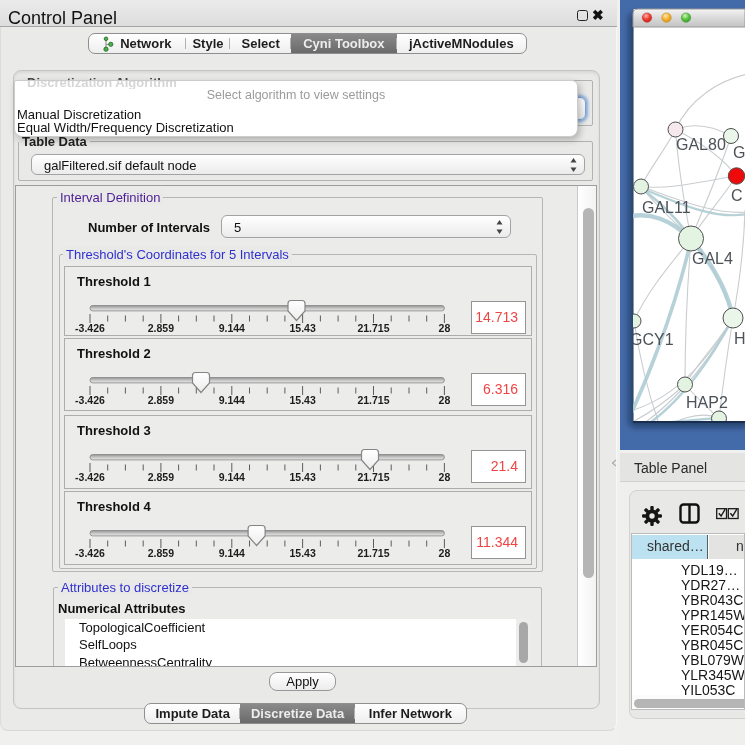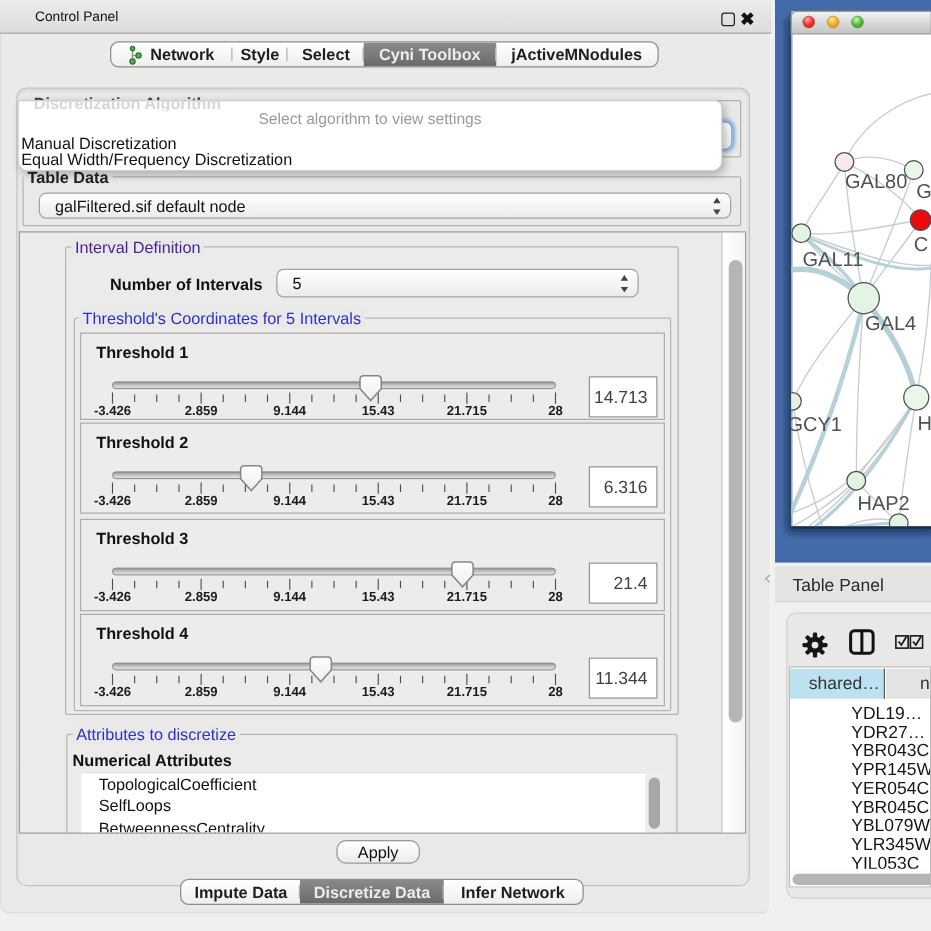--- a/index.html
+++ b/index.html
@@ -4,21 +4,21 @@
 <style>
 * { margin:0; padding:0; box-sizing:border-box; }
 html,body { width:745px; height:745px; overflow:hidden; }
 body { font-family:"Liberation Sans", sans-serif; background:#f0f0ef; position:relative; }
 .abs { position:absolute; }
 .bold { font-weight:bold; }
 
 
 #cpwin { left:0; top:0; width:617px; height:731px; background:#eaeae9; border-left:1px solid #dcdcdc; border-right:1px solid #f7f7f7; border-bottom:1px solid #d8d8d8; border-radius:0 0 8px 8px; }
 #titlebar { left:0; top:0; width:617px; height:27px; background:linear-gradient(#ebebeb,#dddddd); border-bottom:1px solid #a5a5a5; }
-#titletext { left:8px; top:8px; font-size:11px; color:#111;margin-left:20px; }
+#titletext { left:8px; top:8px; font-size:18px; color:#111; }
 #btnmin { left:577px; top:10px; width:11px; height:11px; border:1.6px solid #222; border-radius:2.5px; }
 #btnclose { left:592px; top:7px; font-size:14px; line-height:16px; font-weight:bold; color:#111; }
 
 
 .seg { display:flex; border:1px solid #8f8f8f; border-radius:7px; overflow:hidden; background:linear-gradient(#ffffff,#eeeeee); }
 .seg > div { position:relative; height:100%; display:flex; align-items:center; justify-content:center; font-size:13px; font-weight:bold; color:#1d1d1d; }
 .seg > div:not(:last-child)::after { content:""; position:absolute; right:0; top:4px; bottom:4px; width:1px; background:#b2b2b2; }
 .seg > .dark::after { background:transparent; }
 .seg > .dark { background:linear-gradient(#8a8a8a,#6a6a6a); color:#ededed; }
 #toptabs { left:88px; top:33px; width:439px; height:21px; }
@@ -42,21 +42,21 @@
 #popup .it1 { position:absolute; left:2px; top:26px; font-size:13px; font-weight:normal; color:#111; }
 #popup .it2 { position:absolute; left:2px; top:39px; font-size:13px; color:#111; }
 
 
 #scrollpane { left:15px; top:185px; width:582px; height:482px; border:1px solid #9d9d9d; background:#ebebea; overflow:hidden; }
 #vsb { left:561px; top:0px; width:20px; height:480px; background:linear-gradient(90deg,#ffffff,#f2f2f2); border-left:1px solid #c9c9c9; }
 #vsbthumb { left:4.5px; top:22px; width:11px; height:370px; background:#b5b5b5; border-radius:6px; }
 
 .thpanel { position:absolute; left:48px; width:468px; height:74px; border:1px solid #adadad; background:#ececeb; }
 .thpanel .tl { position:absolute; left:12px; top:7px; font-size:13px; font-weight:bold; color:#111; }
-.thpanel .fld { position:absolute; left:406px; top:34px; width:55px; height:33px; background:#fff; border:1px solid #949494; font-size:14px; color:#404040; text-align:right; line-height:31px; padding-right:7px; }
+.thpanel .fld { position:absolute; left:406px; top:34px; width:55px; height:33px; background:#fff; border:1px solid #949494; font-size:14px; color:#ef4444; text-align:right; line-height:31px; padding-right:7px; }
 
 
 #attrlist { left:49px; top:433px; width:451px; height:47px; background:#ffffff; font-size:13px; color:#111; overflow:hidden; }
 #attrlist div { padding-left:14px; height:17.4px; line-height:17.4px; }
 
 
 #applybtn { left:269px; top:672px; width:67px; height:19px; background:linear-gradient(#ffffff,#ececec); border:1px solid #989898; border-radius:8px; font-size:13px; color:#111; text-align:center; line-height:17px; }
 
 
 #bluewin { left:620px; top:0px; width:125px; height:450px; background:#446ba9; overflow:hidden; }

